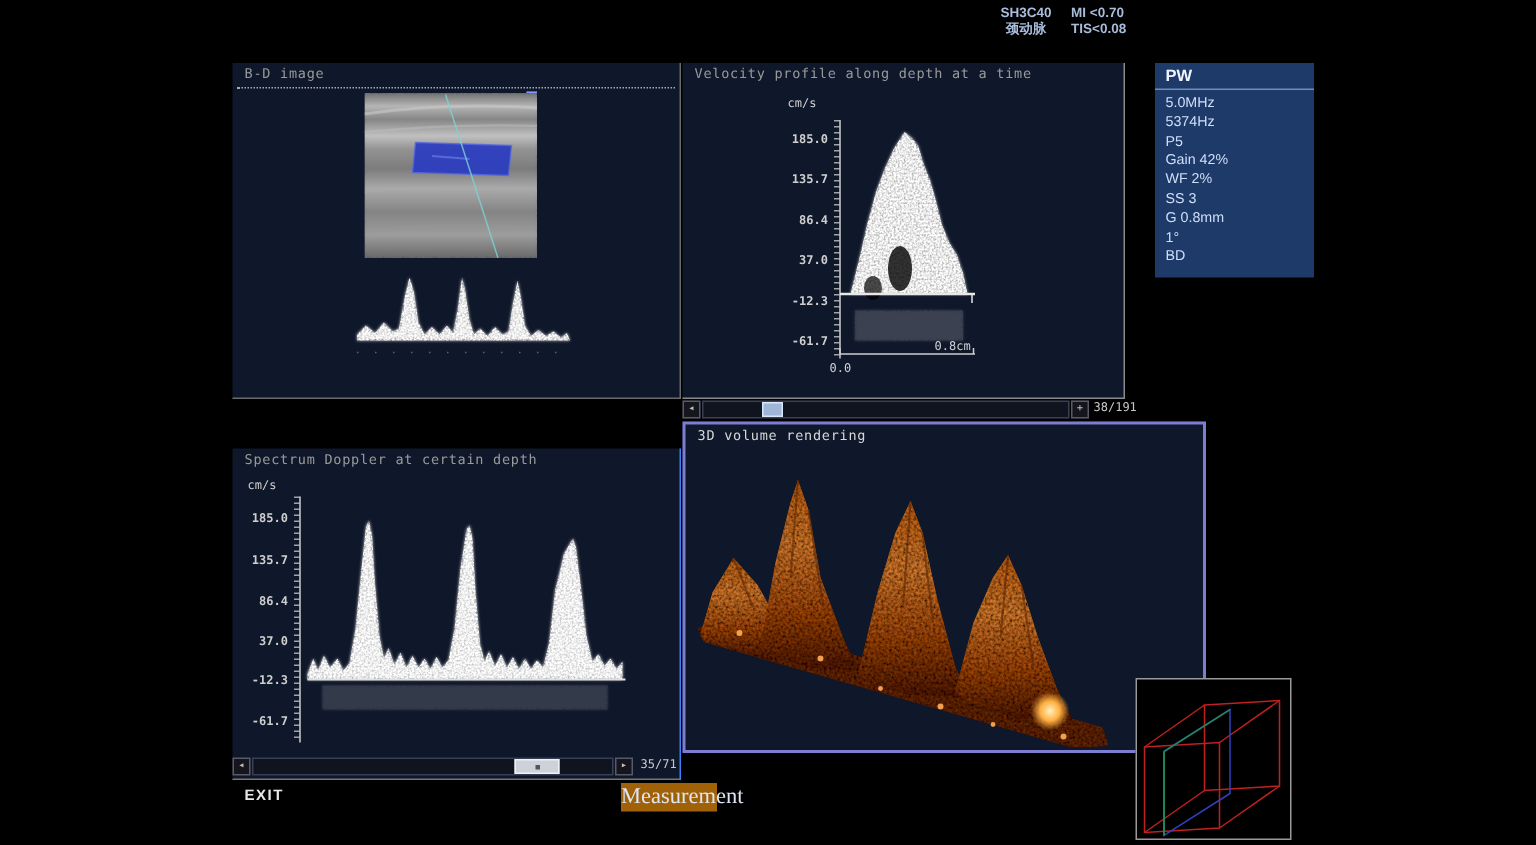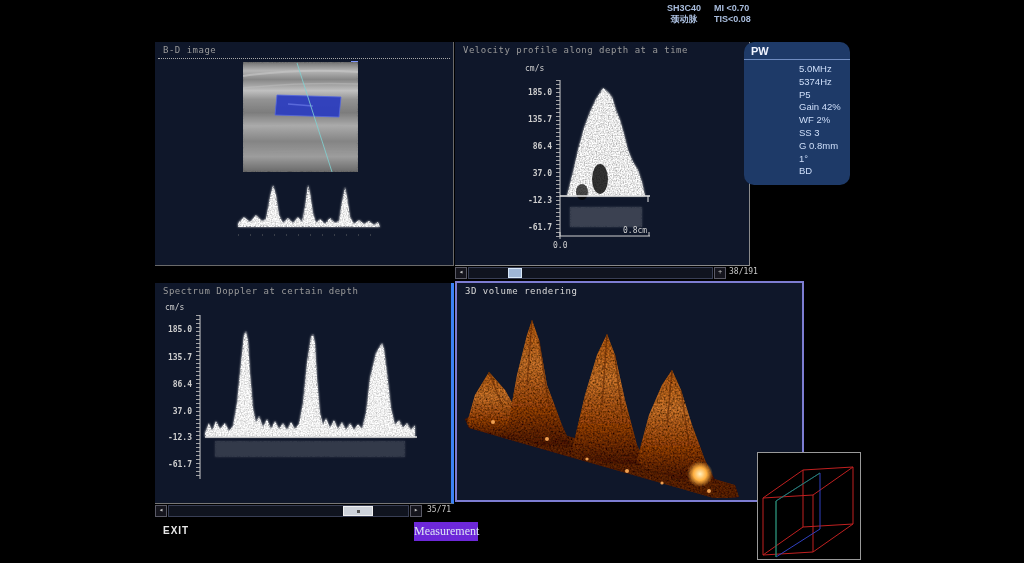--- a/index.html
+++ b/index.html
@@ -11,28 +11,28 @@
   .quad{position:absolute;background:#0f172a;box-sizing:border-box;}
   .tick{position:absolute;font-size:8px;color:#cfcfcf;text-align:right;height:10px;line-height:10px;font-weight:bold;}
   .unit{position:absolute;font-size:8px;color:#cfcfcf;}
   .xlab{position:absolute;font-size:8px;color:#cfcfcf;}
   .sb-arrow{position:absolute;width:12px;height:12px;background:#15151d;border:1px solid #5a5a66;
             box-sizing:border-box;color:#bfbfbf;font-size:7px;line-height:9px;text-align:center;cursor:pointer;}
   .sb-track{position:absolute;height:12px;background:#10141f;border:1px solid #393f55;box-sizing:border-box;}
   .sb-label{position:absolute;font-size:8px;color:#c8c8c8;line-height:12px;text-align:center;}
   .btn-exit{position:absolute;left:163px;top:525px;color:#e8e8e8;font-size:10px;font-weight:bold;
             letter-spacing:1px;font-family:Liberation Sans, sans-serif;cursor:pointer;}
-  .btn-meas{position:absolute;left:414px;top:522px;width:64px;height:19px;background:#6d28d9;
-            color:#dde6f5;font-size:12px;line-height:19px;text-align:center;
+  .btn-meas{position:absolute;left:414px;top:522px;width:64px;height:19px;background:#a16207;
+            color:#dde6f5;font-size:15px;line-height:19px;text-align:center;
             font-family:"Liberation Serif",serif;cursor:pointer;}
-  .pw{position:absolute;left:744px;top:42px;width:106px;height:143px;background:#1e3a68;
-      font-family:"Liberation Sans",sans-serif;border-radius:10px;}
+  .pw{position:absolute;left:770px;top:42px;width:106px;height:143px;background:#1e3a68;
+      font-family:"Liberation Sans",sans-serif;}
   .pw-head{padding:3px 7px 2px 7px;color:#f0f4ff;font-size:11px;font-weight:bold;
            border-bottom:1px solid #6f8cc0;}
-  .pw-item{padding:0 7px;color:#cfdffa;font-size:9.5px;line-height:12.8px;margin-left:48px;}
+  .pw-item{padding:0 7px;color:#cfdffa;font-size:9.5px;line-height:12.8px;}
   .cube{position:absolute;left:757px;top:452px;width:104px;height:108px;border:1px solid #9a9a9a;
         background:#000;box-sizing:border-box;}
   .dotline{position:absolute;left:3px;top:16px;width:292px;border-top:1px dotted #aaa;height:0;}
   .bluemark{position:absolute;left:196px;top:19px;width:7px;height:7px;background:#3a54d8;border:1px solid #7f97ff;box-sizing:border-box;}
 </style>
 </head>
 <body>
 
 <div id="screen">
 
@@ -135,21 +135,21 @@
   </div>
 
   <div>
     <div class="sb-arrow" style="left:455px;top:267px"><span>◂</span></div>
     <div class="sb-track" style="left:468px;top:267px;width:245px"></div>
     <div style="position:absolute;left:508px;top:268px;width:14px;height:10px;background:#9fb6d6;border:1px solid #d8e8f8;box-sizing:border-box"></div>
     <div class="sb-arrow" style="left:714px;top:267px"><span>+</span></div>
     <div class="sb-label" style="left:729px;top:266px">38/191</div>
   </div>
 
-  <div class="quad" style="left:155px;top:283px;width:299px;height:221px;border-right:3px solid #3b82f6;border-bottom:1px solid #777">
+  <div class="quad" style="left:155px;top:299px;width:299px;height:221px;border-right:1px solid #3b82f6;border-bottom:1px solid #777">
     <div class="qtitle">Spectrum Doppler at certain depth</div>
     <span class="unit" style="left:10px;top:20px">cm/s</span>
     <span class="tick" style="left:0;width:37px;top:42px">185.0</span>
     <span class="tick" style="left:0;width:37px;top:70px">135.7</span>
     <span class="tick" style="left:0;width:37px;top:97px">86.4</span>
     <span class="tick" style="left:0;width:37px;top:124px">37.0</span>
     <span class="tick" style="left:0;width:37px;top:150px">-12.3</span>
     <span class="tick" style="left:0;width:37px;top:177px">-61.7</span>
     <svg style="position:absolute;left:0;top:0" width="299" height="221">
       <line x1="45" y1="32" x2="45" y2="196" stroke="#cfcfcf" stroke-width="1"></line>

